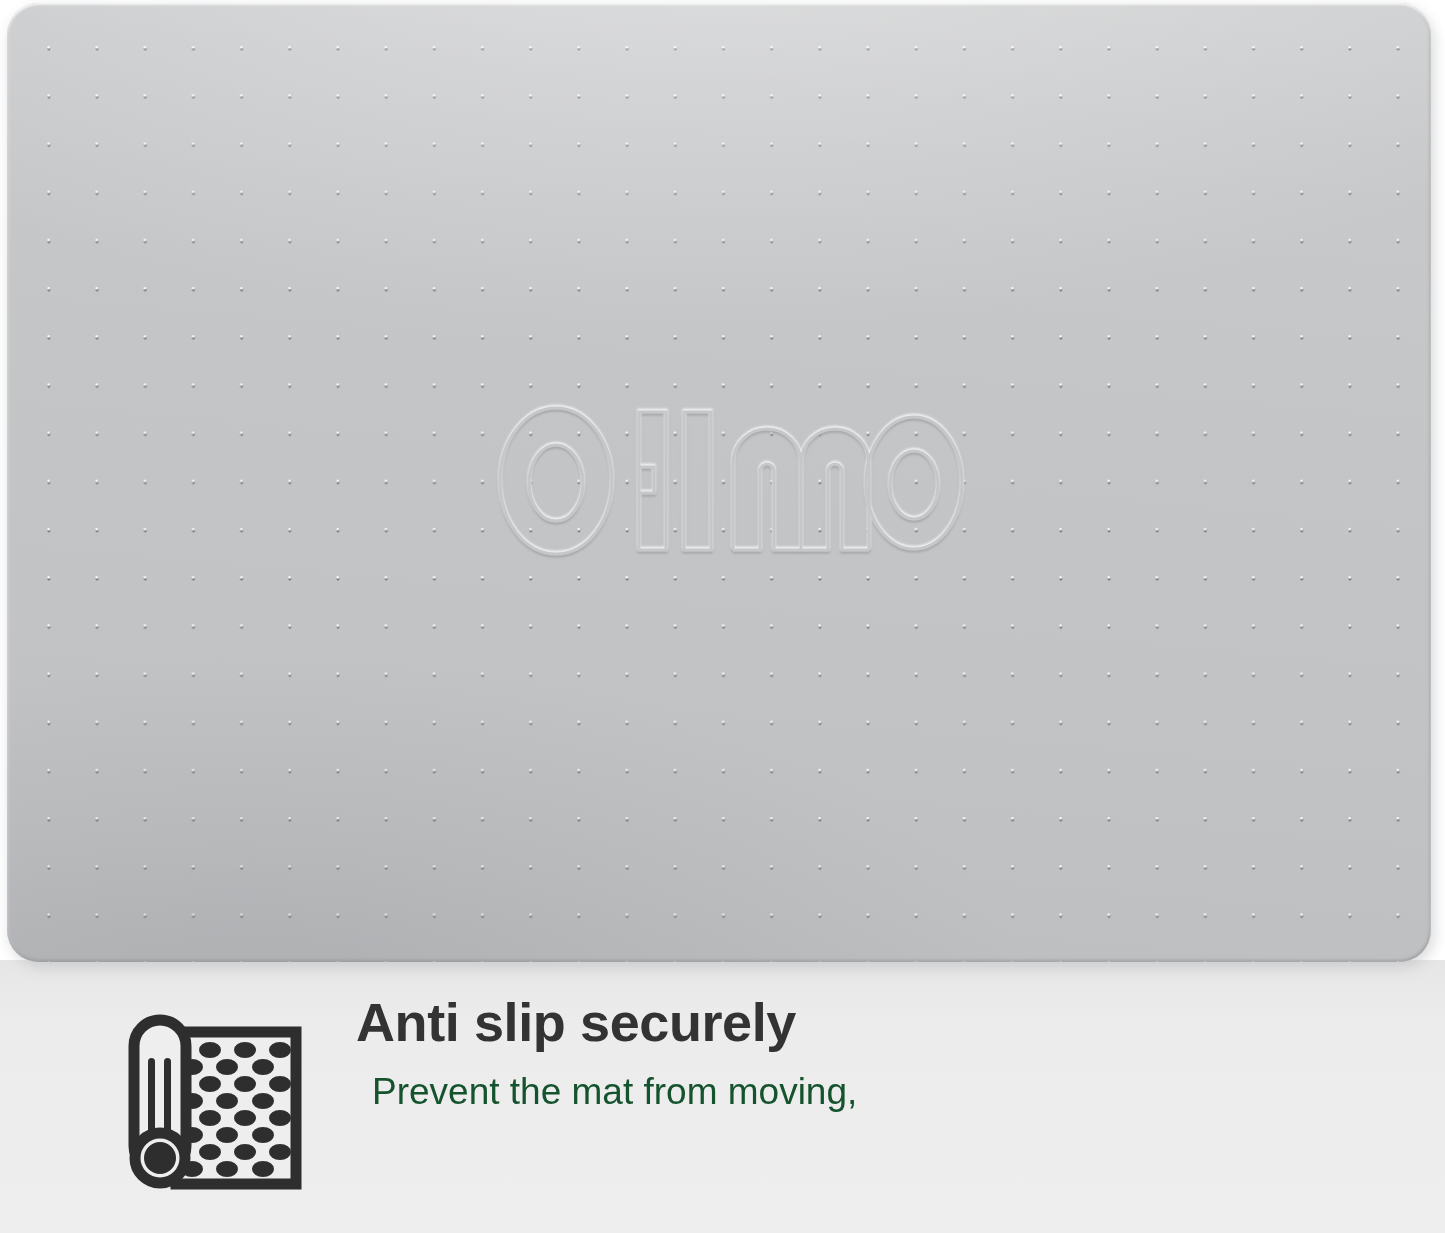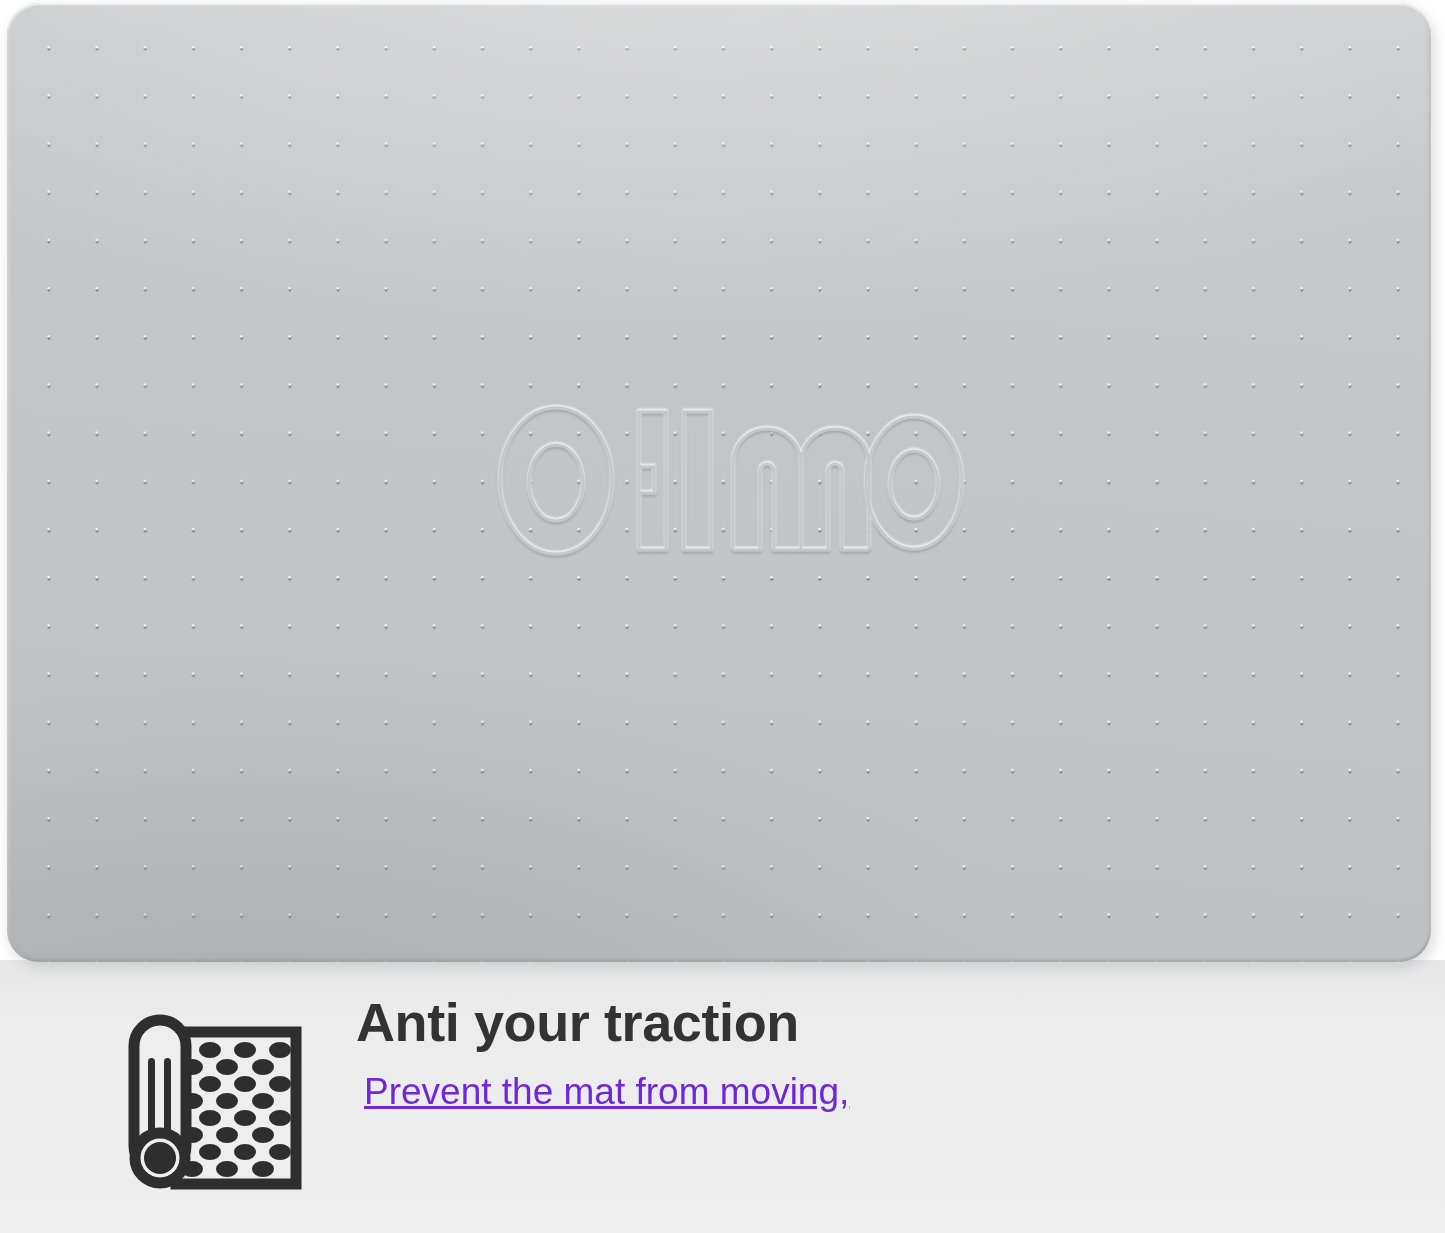--- a/index.html
+++ b/index.html
@@ -133,25 +133,24 @@
     letter-spacing: -0.4px;
     line-height: 1.06;
     margin: 0 0 16px 0;
     white-space: nowrap;
   }
 
   .feature-body {
     font-family: "Liberation Sans", sans-serif;
     font-size: 37px;
     font-weight: normal;
-    color: #6d28d9;
+    color: #14532d;
     line-height: 1.33;
-    margin: 8px;
+    margin: 16px;
     white-space: nowrap;
-    text-decoration: underline;
   }
   .feature-body .line { display: block; }
 </style>
 </head>
 <body>
 
 <div id="stage">
 
   <div class="info-panel"></div>
 
@@ -226,21 +225,21 @@
 
         <path d="M22 48 a26 26 0 0 1 52 0 L74 148 a26 26 0 0 1 -52 0 Z" fill="#eeeeee" stroke="#2e2e2e" stroke-width="11"></path>
         <rect x="36" y="60" width="7" height="82" rx="3.5" fill="#2e2e2e"></rect>
         <rect x="52" y="60" width="7" height="82" rx="3.5" fill="#2e2e2e"></rect>
         <circle cx="48" cy="160" r="25" fill="#eeeeee" stroke="#2e2e2e" stroke-width="11"></circle>
         <circle cx="48" cy="160" r="16" fill="#2e2e2e"></circle>
       </svg>
     </div>
 
     <div class="feature-text">
-      <h2 class="feature-title">Anti your traction</h2>
+      <h2 class="feature-title">Anti slip securely</h2>
       <p class="feature-body">
         <span class="line">Prevent the mat from moving,</span>
       </p>
     </div>
 
   </div>
 
 </div>
 
 </body></html>

